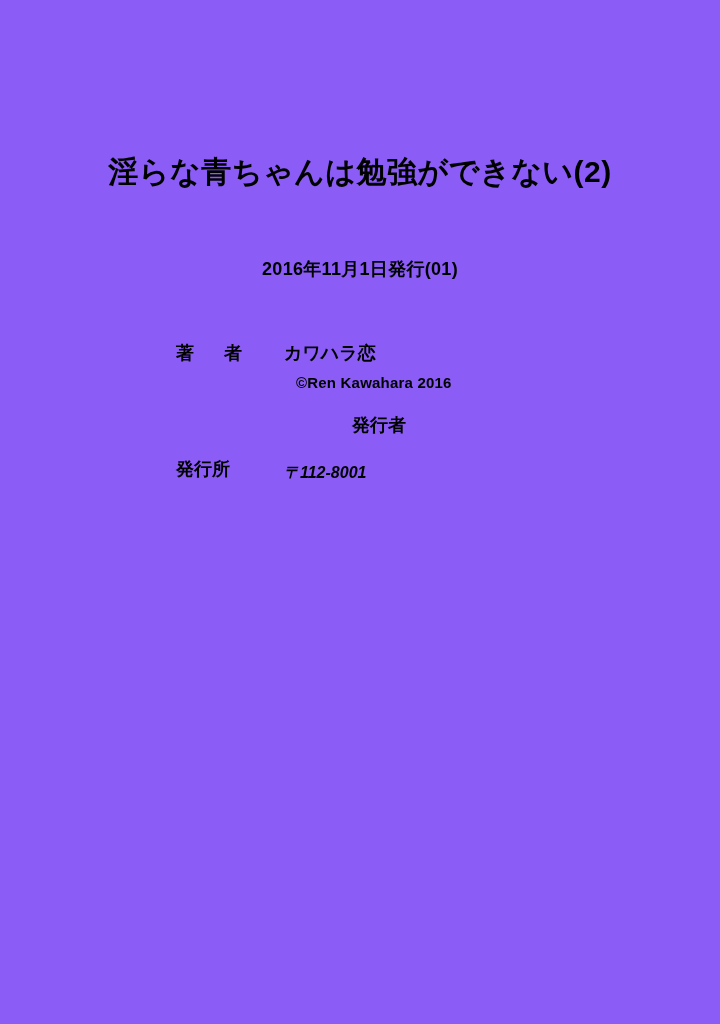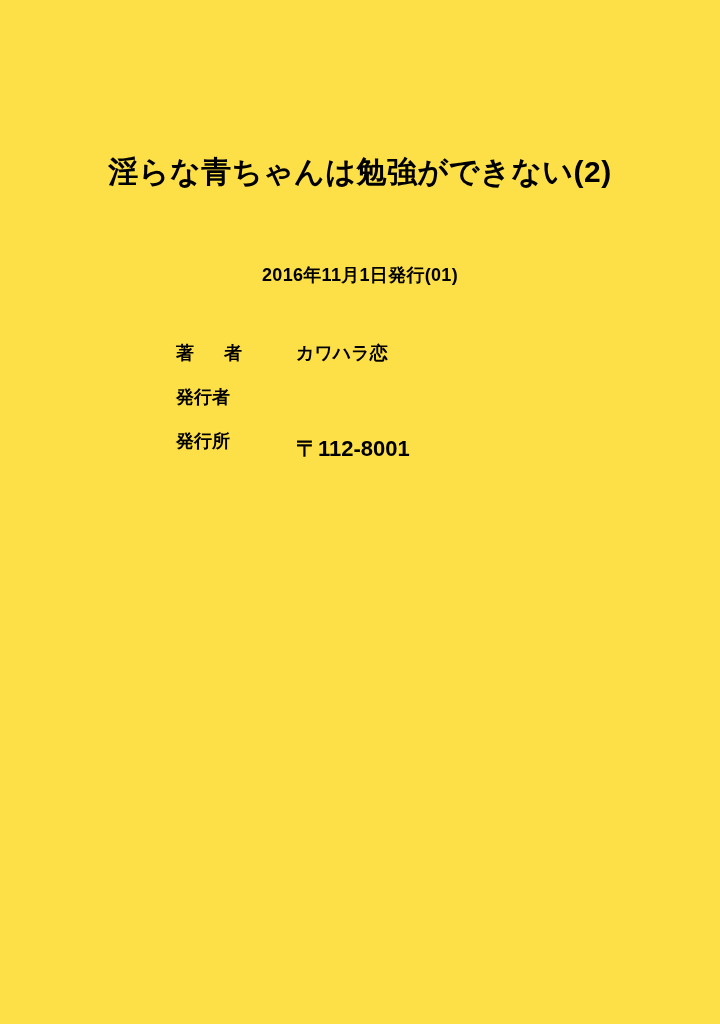--- a/index.html
+++ b/index.html
@@ -11,113 +11,115 @@
     width: 720px;
     height: 1024px;
     font-family: "Liberation Sans", "DejaVu Sans", sans-serif;
     color: #000000;
     position: relative;
     overflow: hidden;
   }
   .page {
     position: absolute;
     inset: 0;
-    background: #fde047;
+    background: #8b5cf6;
   }
 
   
   .title {
     position: absolute;
     top: 152px;
     left: 0;
     width: 720px;
     text-align: center;
     font-size: 30px;
     font-weight: 700;
     letter-spacing: 0.5px;
     white-space: nowrap;
   }
 
   
   .pubdate {
     position: absolute;
-    top: 263px;
+    top: 257px;
     left: 0;
     width: 720px;
     text-align: center;
     font-size: 18px;
     font-weight: 700;
     letter-spacing: 0.3px;
   }
 
   
   .colophon {
     position: absolute;
     top: 340px;
     left: 176px;
     width: 460px;
   }
   .row {
     display: flex;
     align-items: flex-start;
     margin-bottom: 18px;
+    justify-content: center;
   }
   .row:last-child { margin-bottom: 0; }
   .label {
     width: 108px;
     flex: 0 0 108px;
     font-size: 18px;
     font-weight: 700;
     line-height: 1.45;
     white-space: nowrap;
   }
   .label.spaced {
     letter-spacing: 6px;
   }
   .value {
     flex: 1 1 auto;
     font-size: 18px;
     font-weight: 700;
     line-height: 1.45;
-    margin-left: 12px;
   }
   .value .sub {
     display: block;
     font-size: 15px;
     font-weight: 700;
     margin-top: 6px;
     margin-left: 12px;
     letter-spacing: 0.2px;
   }
   .value .line2,
   .value .line3 {
     display: block;
     margin-top: 5px;
-    font-size: 22px;
+    font-size: 16px;
     font-weight: 700;
+    font-style: italic;
   }
   .pub-name {
     letter-spacing: 0.5px;
   }
 </style>
 </head>
 <body>
 
 <div class="page">
 
   <div class="title">淫らな青ちゃんは勉強ができない(2)</div>
 
   <div class="pubdate">2016年11月1日発行(01)</div>
 
   <div class="colophon">
 
     <div class="row">
       <div class="label spaced">著　者</div>
       <div class="value">
         <span>カワハラ恋</span>
+        <span class="sub">©Ren Kawahara 2016</span>
       </div>
     </div>
 
     <div class="row">
       <div class="label">発行者</div>
     </div>
 
     <div class="row">
       <div class="label">発行所</div>
       <div class="value">

